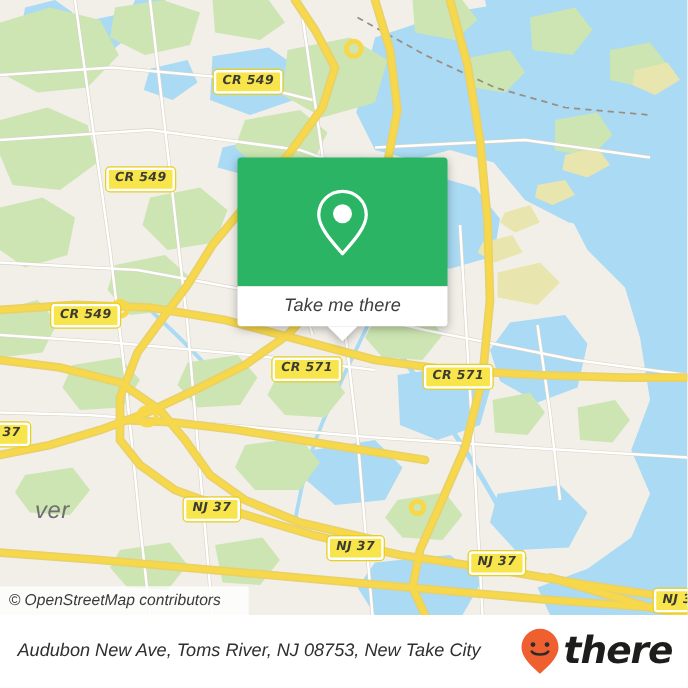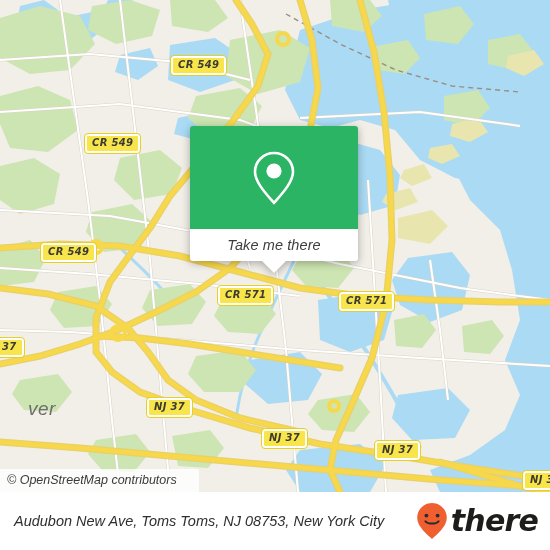--- a/index.html
+++ b/index.html
@@ -318,21 +318,21 @@
       <div id="popup-foot">
         <span id="popup-foot-label">Take me there</span>
       </div>
       <div id="popup-tail"></div>
     </div>
 
     <div id="attribution">© OpenStreetMap contributors</div>
   </div>
 
   <div id="footer">
-    <div id="footer-address">Audubon New Ave, Toms Toms, NJ 08753, New York City</div>
+    <div id="footer-address">Audubon New Ave, Toms River, NJ 08753, New Take City</div>
 
     <div id="brand">
       <svg width="32" height="38" viewBox="0 0 32 38">
         <path d="M16 1 C7.8 1 1.2 7.6 1.2 15.8 C1.2 24.6 11 32.4 16 37
                  C21 32.4 30.8 24.6 30.8 15.8 C30.8 7.6 24.2 1 16 1 Z" fill="#ef5f30"></path>
         <circle cx="10.4" cy="13.6" r="1.9" fill="#2b2b2b"></circle>
         <circle cx="21.6" cy="13.6" r="1.9" fill="#2b2b2b"></circle>
         <path d="M9.4 19.2 C11.6 22.4 20.4 22.4 22.6 19.2" fill="none" stroke="#2b2b2b" stroke-width="2" stroke-linecap="round"></path>
       </svg>
       <span id="brand-wordmark">there</span>

